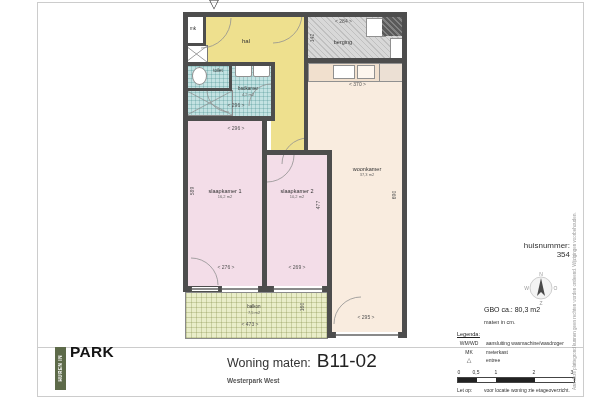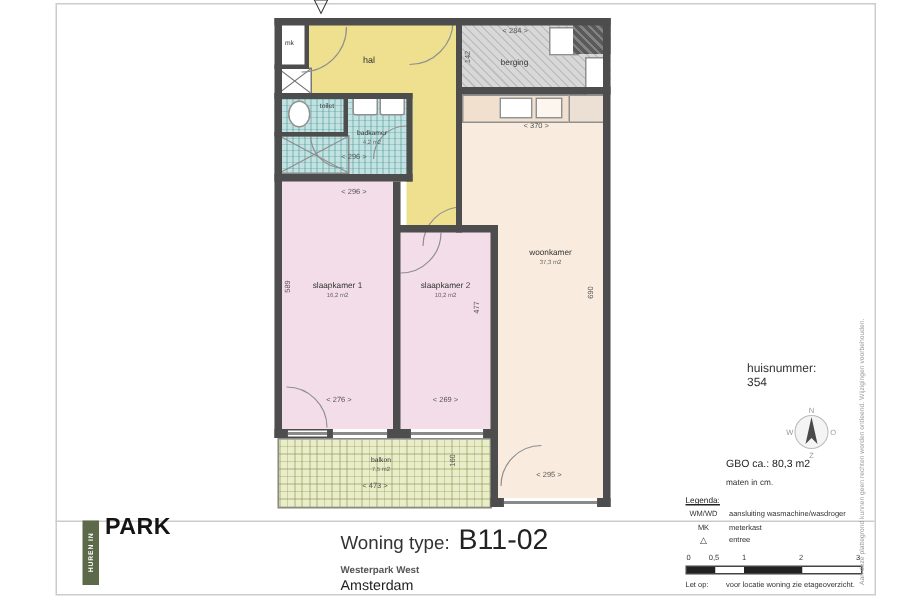--- a/index.html
+++ b/index.html
@@ -40,21 +40,21 @@
   .logo-lines{position:absolute;left:15px;top:1px;line-height:14.5px;letter-spacing:.3px;}
   .logo-l{font-size:15.5px;color:#8d8d8d;display:block;}
   .logo-l.b{color:#141414;font-weight:bold;}
   
   .title{left:227px;top:350px;color:#333;}
   .title .lab{font-size:12.5px;}
   .title .code{font-size:19px;color:#222;margin-left:6px;}
   .title .proj{font-size:6.5px;font-weight:bold;color:#555;margin-top:5px;}
   .title .city{font-size:9.5px;color:#222;margin-top:1px;}
   
-  .huisnr{left:498px;top:241px;width:72px;text-align:left;color:#333;font-size:8px;line-height:9px;}
+  .huisnr{left:498px;top:241px;width:72px;text-align:right;color:#333;font-size:8px;line-height:9px;}
   .gbo{left:484px;top:306px;font-size:7px;color:#222;}
   .units{left:484px;top:319px;font-size:5.5px;color:#333;}
   .leg-title{left:457px;top:331px;font-size:5.5px;color:#222;text-decoration:underline;}
   .leg-key{position:absolute;left:455px;width:28px;text-align:center;font-size:5px;color:#333;}
   .leg-desc{position:absolute;left:486px;font-size:5px;color:#333;white-space:nowrap;}
   .tick{position:absolute;top:369px;font-size:5px;color:#333;transform:translateX(-50%);}
   .sbar{left:457px;top:377px;width:116px;height:4px;border:1px solid #444;}
   .sbar div{position:absolute;top:0;height:100%;}
   .note-lab{left:457px;top:387px;font-size:5px;color:#333;}
   .note-txt{left:484px;top:387px;font-size:5px;color:#333;white-space:nowrap;}
@@ -189,24 +189,23 @@
   <div class="logo-bar">
       <span>HUREN IN</span>
     </div>
   <div class="logo-lines">
     <span class="logo-l b">PARK</span>
   </div>
 </div>
 
 <div class="abs title">
   <div>
-    <span class="lab">Woning type:</span><span class="code">B11-02</span>
+    <span class="lab">Woning maten:</span><span class="code">B11-02</span>
   </div>
   <div class="proj">Westerpark West</div>
-  <div class="city">Amsterdam</div>
 </div>
 
 <div class="abs huisnr">
   <div>huisnummer:</div>
   <div>354</div>
 </div>
 
 <svg class="abs" style="left:524px;top:268px;" width="34" height="38" viewBox="0 0 34 38">
   <circle cx="17" cy="20" r="11" fill="#f4f4f4" stroke="#bbbbbb" stroke-width="0.7"></circle>
   <polygon points="17,10 13,28 17,24 21,28" fill="#4a4a4a"></polygon>

